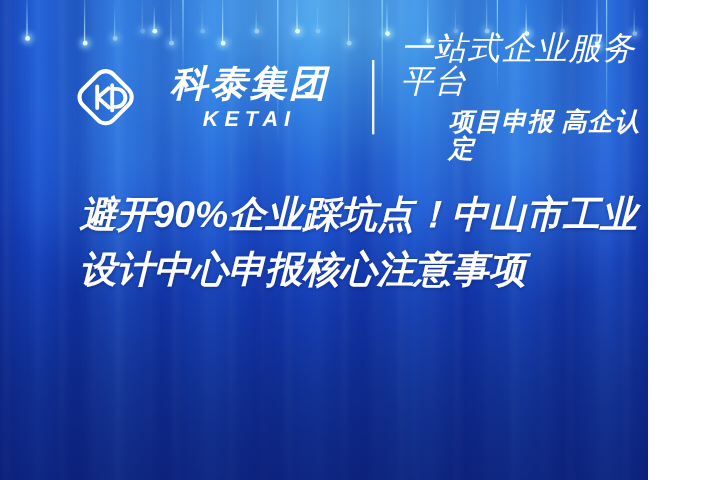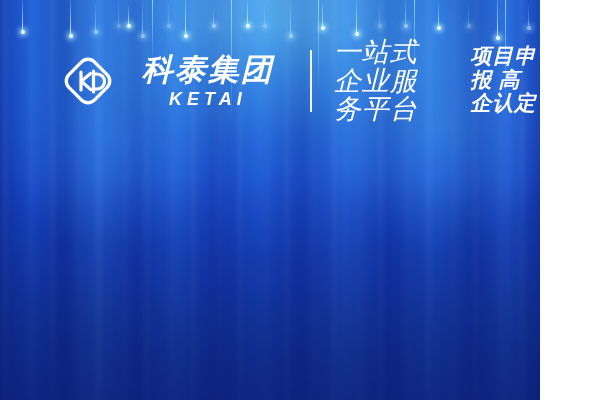--- a/index.html
+++ b/index.html
@@ -191,21 +191,21 @@
     width: 2px;
     height: 62px;
     background: rgba(255,255,255,0.92);
     margin-left: 20px;
     flex: 0 0 2px;
   }
 
   .tagline-block {
     margin-left: 22px;
     display: flex;
-    flex-direction: row;
+    flex-direction: column;
   }
   .tagline-main {
     color: #ffffff;
     font-size: 27px;
     line-height: 1.05;
     letter-spacing: 1px;
     font-family: "Liberation Sans", sans-serif;
   }
   .tagline-sub {
     color: #ffffff;
@@ -309,14 +309,18 @@
 
     <div class="divider"></div>
 
     <div class="tagline-block">
       <div class="tagline-main">一站式企业服务平台</div>
       <div class="tagline-sub">项目申报 高企认定</div>
     </div>
 
   </div>
 
+  <div class="headline">
+    <div class="headline-line">避开90%企业踩坑点！中山市工业</div>
+    <div class="headline-line">设计中心申报核心注意事项</div>
+  </div>
 
 </div>
 
 </body></html>

